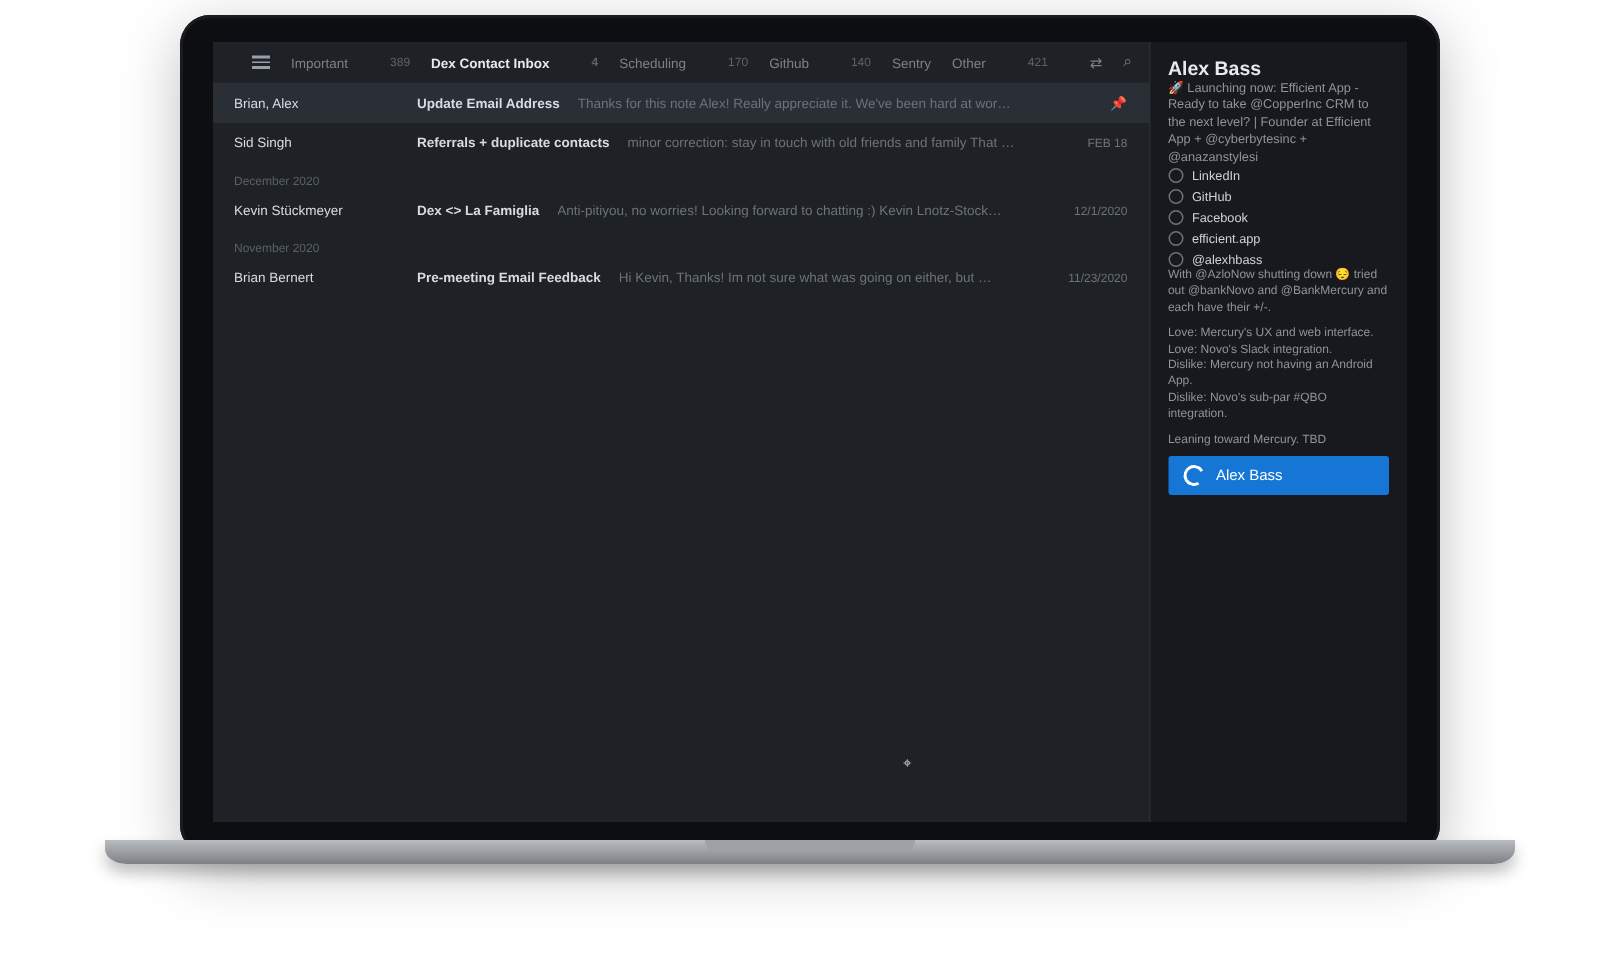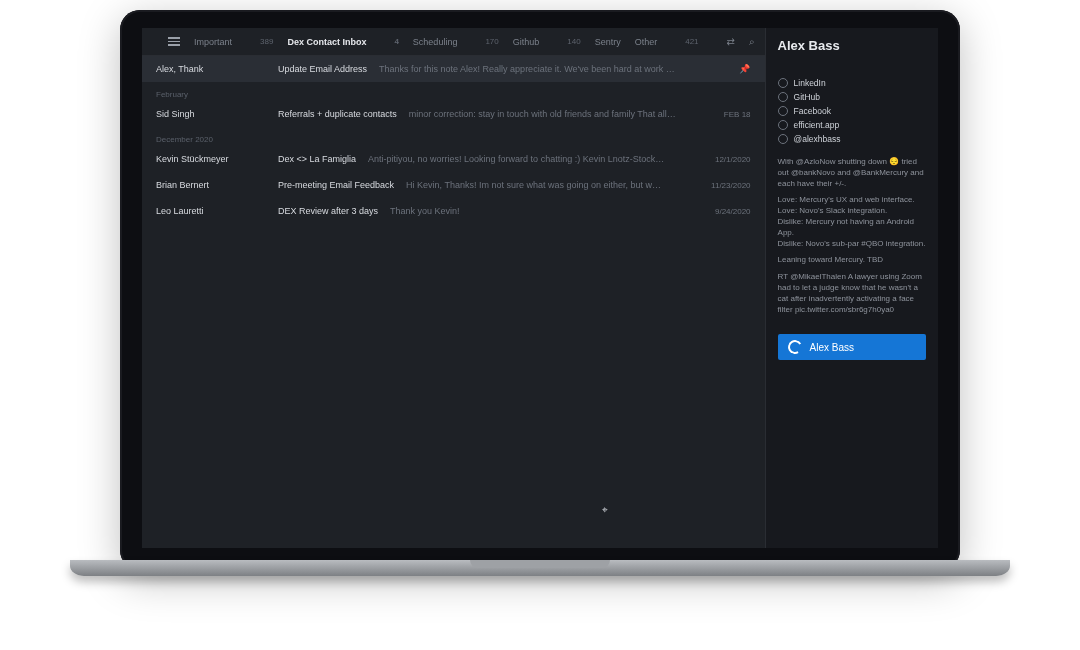--- a/index.html
+++ b/index.html
@@ -61,50 +61,50 @@
 
   .list { flex:1; overflow:hidden; }
   .row {
     display:flex; align-items:center;
     padding: 7px 14px; gap:12px;
     min-height:26px;
     cursor:pointer;
   }
   .row.selected { background:#2a2e35; }
   .row .sender{ width:110px; color:#d8dbe0; font-size:9px; white-space:nowrap; overflow:hidden; text-overflow:ellipsis;}
-  .row .subject{ color:#d8dbe0; font-weight:400; white-space:nowrap;}
+  .row .subject{ color:#d8dbe0; font-weight:700; white-space:nowrap;}
   .row .preview{ color:#6c727c; white-space:nowrap; overflow:hidden; text-overflow:ellipsis; flex:1; min-width:0;}
   .row .date{ color:#6c727c; font-size:8px; white-space:nowrap; margin-left:auto;padding-left:36px;}
   .row .pin{ color:#6c727c; font-size:9px; margin-left:4px;}
   .group{
     padding: 8px 14px 2px 14px; color:#5a606a; font-size:8px;
   }
 
   
   .side {
     width: 196px;
     background:#17191e;
     border-left:1px solid #2a2d33;
     padding: 10px 12px;
-    display:flex; flex-direction:column; gap:13px;
+    display:flex; flex-direction:column; gap:0;
     font-size:8.5px;
     color:#b7bcc4;
   }
   .side h1{ font-size:13px; font-weight:600; color:#e8eaee; }
   .profile { display:flex; gap:8px; align-items:center; }
   .avatar {
     width:30px;height:30px;border-radius:50%;
     background: radial-gradient(circle at 35% 30%, #d9b99a 0 38%, #7a5844 39% 60%, #3a2e28 61% 100%);
     flex:0 0 auto;
   }
   .profile-info{ display:flex; flex-direction:column; gap:1px;}
   .email{ color:#d5d8de;}
   .loc{ color:#6c727c;}
   .bio{ color:#8e939c; line-height:1.35;}
-  .links{ display:flex; flex-direction:column; gap:4px; margin-top:12px;}
+  .links{ display:flex; flex-direction:column; gap:4px; margin-top:2px;}
   .link{ display:flex; align-items:center; gap:6px; color:#cfd3d9; cursor:pointer;}
   .link .ring{
     width:10px;height:10px;border:1px solid #6c727c;border-radius:50%;display:inline-block;
   }
   .notes{ color:#8e939c; line-height:1.35; display:flex; flex-direction:column; gap:6px; font-size:8px;}
   .cta{
     margin-top:6px;
     background:#1576d6;
     color:#fff;
     border-radius:2px;
@@ -161,61 +161,56 @@
             </div>
           </div>
         <div class="topbar-spacer"></div>
         <span class="icon-btn">⇄</span>
         <span class="icon-btn">⌕</span>
       </div>
 
       <div class="list">
 
         <div class="row selected">
-          <span class="sender">Alex, Thank</span>
+          <span class="sender">Brian, Alex</span>
           <span class="subject">Update Email Address</span>
           <span class="preview">Thanks for this note Alex! Really appreciate it. We've been hard at work with the onboard…</span>
           <span class="date"></span>
           <span class="pin">📌</span>
         </div>
         <div id="groups-host">
-            <div class="group">February</div>
             <div class="row">
               <span class="sender">Sid Singh</span>
               <span class="subject">Referrals + duplicate contacts</span>
               <span class="preview">minor correction: stay in touch with old friends and family That all looks helpful, …</span>
               <span class="date">FEB 18</span>
             </div>
             <div class="group">December 2020</div>
             <div class="row">
               <span class="sender">Kevin Stückmeyer</span>
               <span class="subject">Dex &lt;&gt; La Famiglia</span>
               <span class="preview">Anti-pitiyou, no worries! Looking forward to chatting :) Kevin Lnotz-Stockmeyer mult kevin@lafa…</span>
               <span class="date">12/1/2020</span>
             </div>
+            <div class="group">November 2020</div>
             <div class="row">
               <span class="sender">Brian Bernert</span>
               <span class="subject">Pre-meeting Email Feedback</span>
               <span class="preview">Hi Kevin, Thanks! Im not sure what was going on either, but we been getting those em…</span>
               <span class="date">11/23/2020</span>
             </div>
-            <div class="row">
-              <span class="sender">Leo Lauretti</span>
-              <span class="subject">DEX Review after 3 days</span>
-              <span class="preview">Thank you Kevin!</span>
-              <span class="date">9/24/2020</span>
-            </div>
           </div>
       </div>
 
       <span class="cursor-dot">⌖</span>
     </div>
 
     <div class="side">
       <h1>Alex Bass</h1>
+      <div class="bio">🚀 Launching now: Efficient App - Ready to take @CopperInc CRM to the next level? | Founder at Efficient App + @cyberbytesinc + @anazanstylesi</div>
       <div class="links" id="links-host">
           <div class="link">
             <span class="ring"></span>
             <span>LinkedIn</span>
           </div>
           <div class="link">
             <span class="ring"></span>
             <span>GitHub</span>
           </div>
           <div class="link">
@@ -231,21 +226,20 @@
             <span>@alexhbass</span>
           </div>
         </div>
       <div class="notes" id="notes-host">
           <div style="white-space: pre-line;">With @AzloNow shutting down 😔 tried out @bankNovo and @BankMercury and each have their +/-.</div>
           <div style="white-space: pre-line;">Love: Mercury's UX and web interface.
 Love: Novo's Slack integration.
 Dislike: Mercury not having an Android App.
 Dislike: Novo's sub-par #QBO integration.</div>
           <div style="white-space: pre-line;">Leaning toward Mercury. TBD</div>
-          <div style="white-space: pre-line;">RT @MikaelThalen A lawyer using Zoom had to let a judge know that he wasn't a cat after inadvertently activating a face filter pic.twitter.com/sbr6g7h0ya0</div>
         </div>
       <div class="cta">
         <span class="disc"></span>
         <span>Alex Bass</span>
       </div>
     </div>
 
   </div>
 </div>
 <div class="laptop-base"></div>

